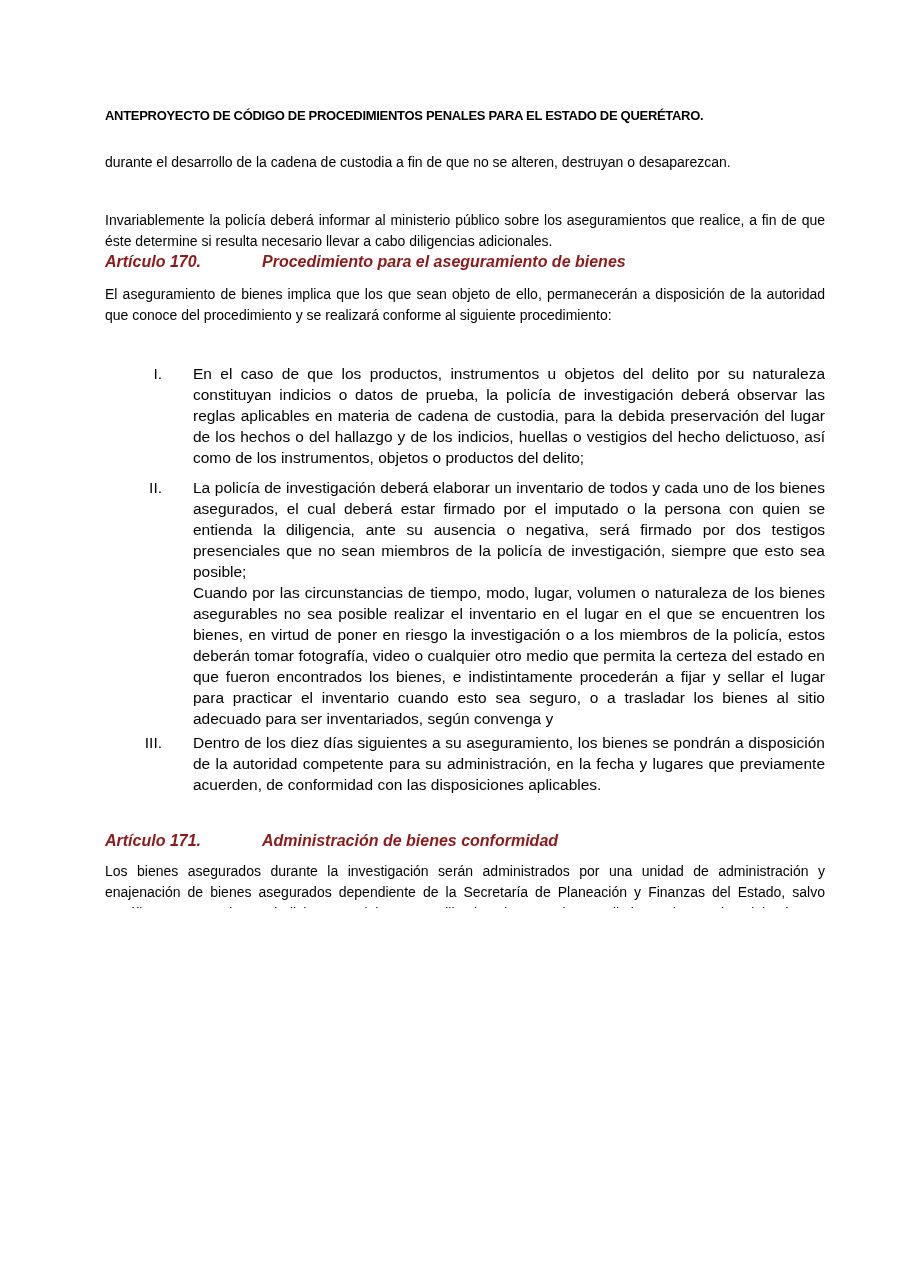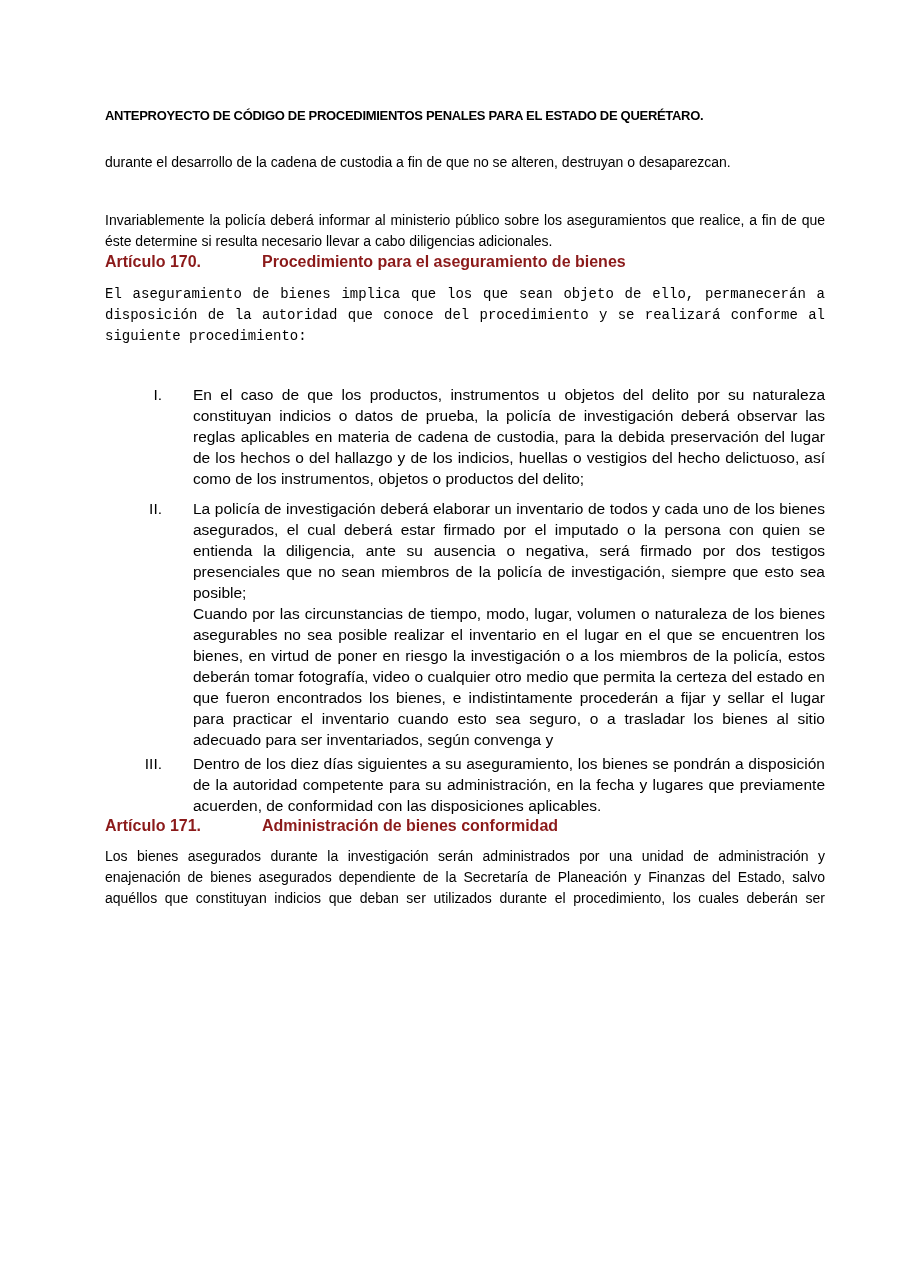--- a/index.html
+++ b/index.html
@@ -33,36 +33,37 @@
     margin: 0;
   }
   .para-1 { margin-bottom: 37px; }
   .para-2 { }
   .article-heading {
     color: var(--heading-color, #8B1A1A);
     font-size: 16px;
     font-weight: bold;
     line-height: 20px;
     margin: 0;
+    font-style: italic;
   }
   .heading-170 { margin-bottom: 12px; }
   .heading-171 { margin-bottom: 10px; }
   .article-number {
     display: inline-block;
     width: 157px;
   }
-  .intro-para { margin-bottom: 37px; font-family: Liberation Mono, monospace; }
+  .intro-para { margin-bottom: 37px; }
   .ordered-list { margin: 0; }
   .list-item {
     display: flex;
     align-items: flex-start;
   }
   .li-1 { margin-bottom: 9px; }
   .li-2 { margin-bottom: 3px; }
-  .li-3 { }
+  .li-3 { margin-bottom: 36px; }
   .numeral {
     flex: 0 0 57px;
     text-align: right;
     font-size: 15.5px;
     line-height: 21px;
   }
   .item-content {
     flex: 1;
     margin-left: 31px;
   }

